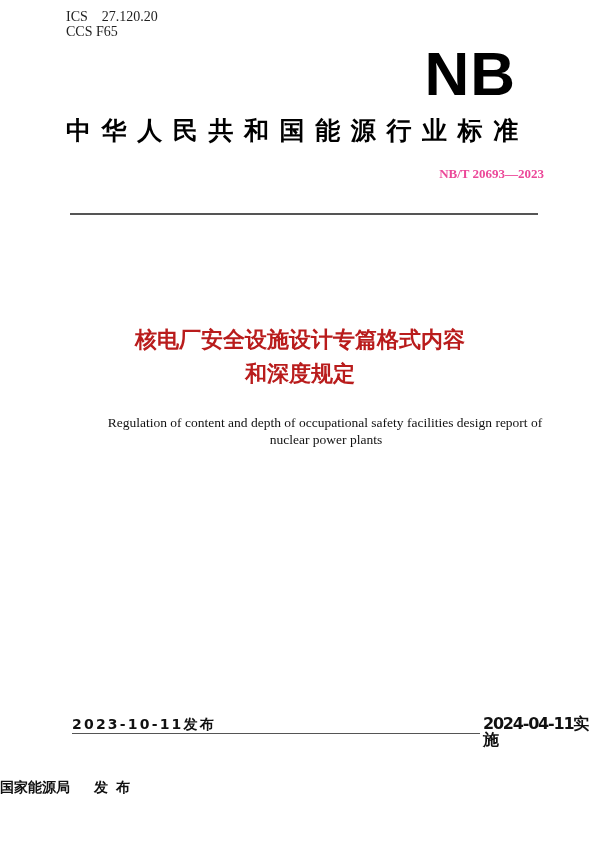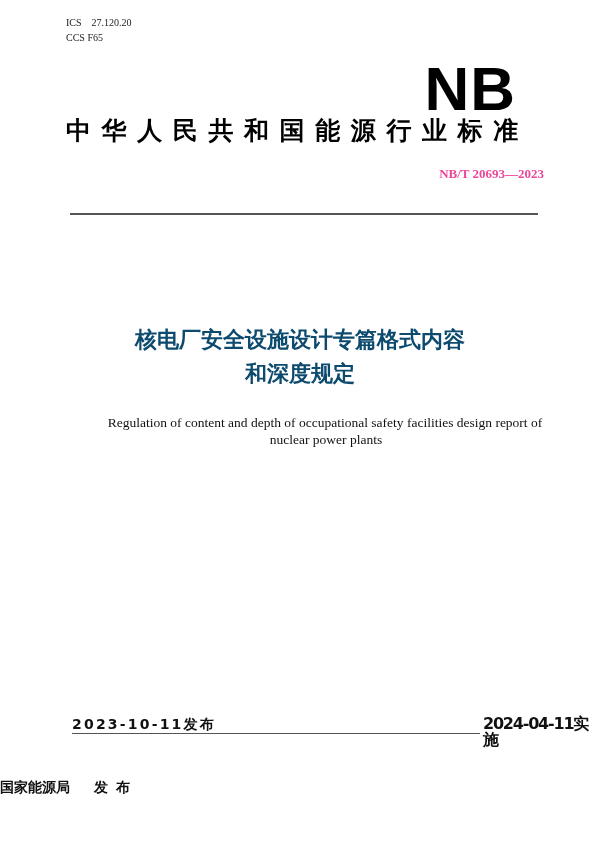--- a/index.html
+++ b/index.html
@@ -12,31 +12,31 @@
       height: 849px;
       position: relative;
       overflow: hidden;
       color: #111111;
       font-family: "DejaVu Sans", sans-serif;
     }
     .abs { position: absolute; }
 
     .classification {
       left: 66px;
-      top: 15px;
+      top: 9px;
       font-family: "Liberation Serif", "DejaVu Serif", serif;
-      font-size: 10px;
+      font-size: 14px;
       line-height: 15px;
       color: #222;
     }
     .classification .row { white-space: pre; }
 
     .nb-logo {
       right: 84px;
-      top: 58px;
+      top: 43px;
       font-family: "Liberation Sans", "DejaVu Sans", sans-serif;
       font-weight: bold;
       font-size: 62px;
       line-height: 62px;
       letter-spacing: 1px;
       color: #000;
     }
 
     .org-title {
       left: 66px;
@@ -71,21 +71,21 @@
 
     .title-cn {
       left: 0;
       width: 600px;
       top: 323px;
       text-align: center;
       font-family: "DejaVu Sans", sans-serif;
       font-weight: bold;
       font-size: 22px;
       line-height: 34px;
-      color: #0c4a6e;
+      color: #b91c1c;
     }
     .title-cn .line { display: block; }
     .title-cn .line2 { }
 
     .title-en {
       left: 0;
       width: 600px;
       top: 414px;
       text-align: center;
       font-family: "Liberation Serif", "DejaVu Serif", serif;

